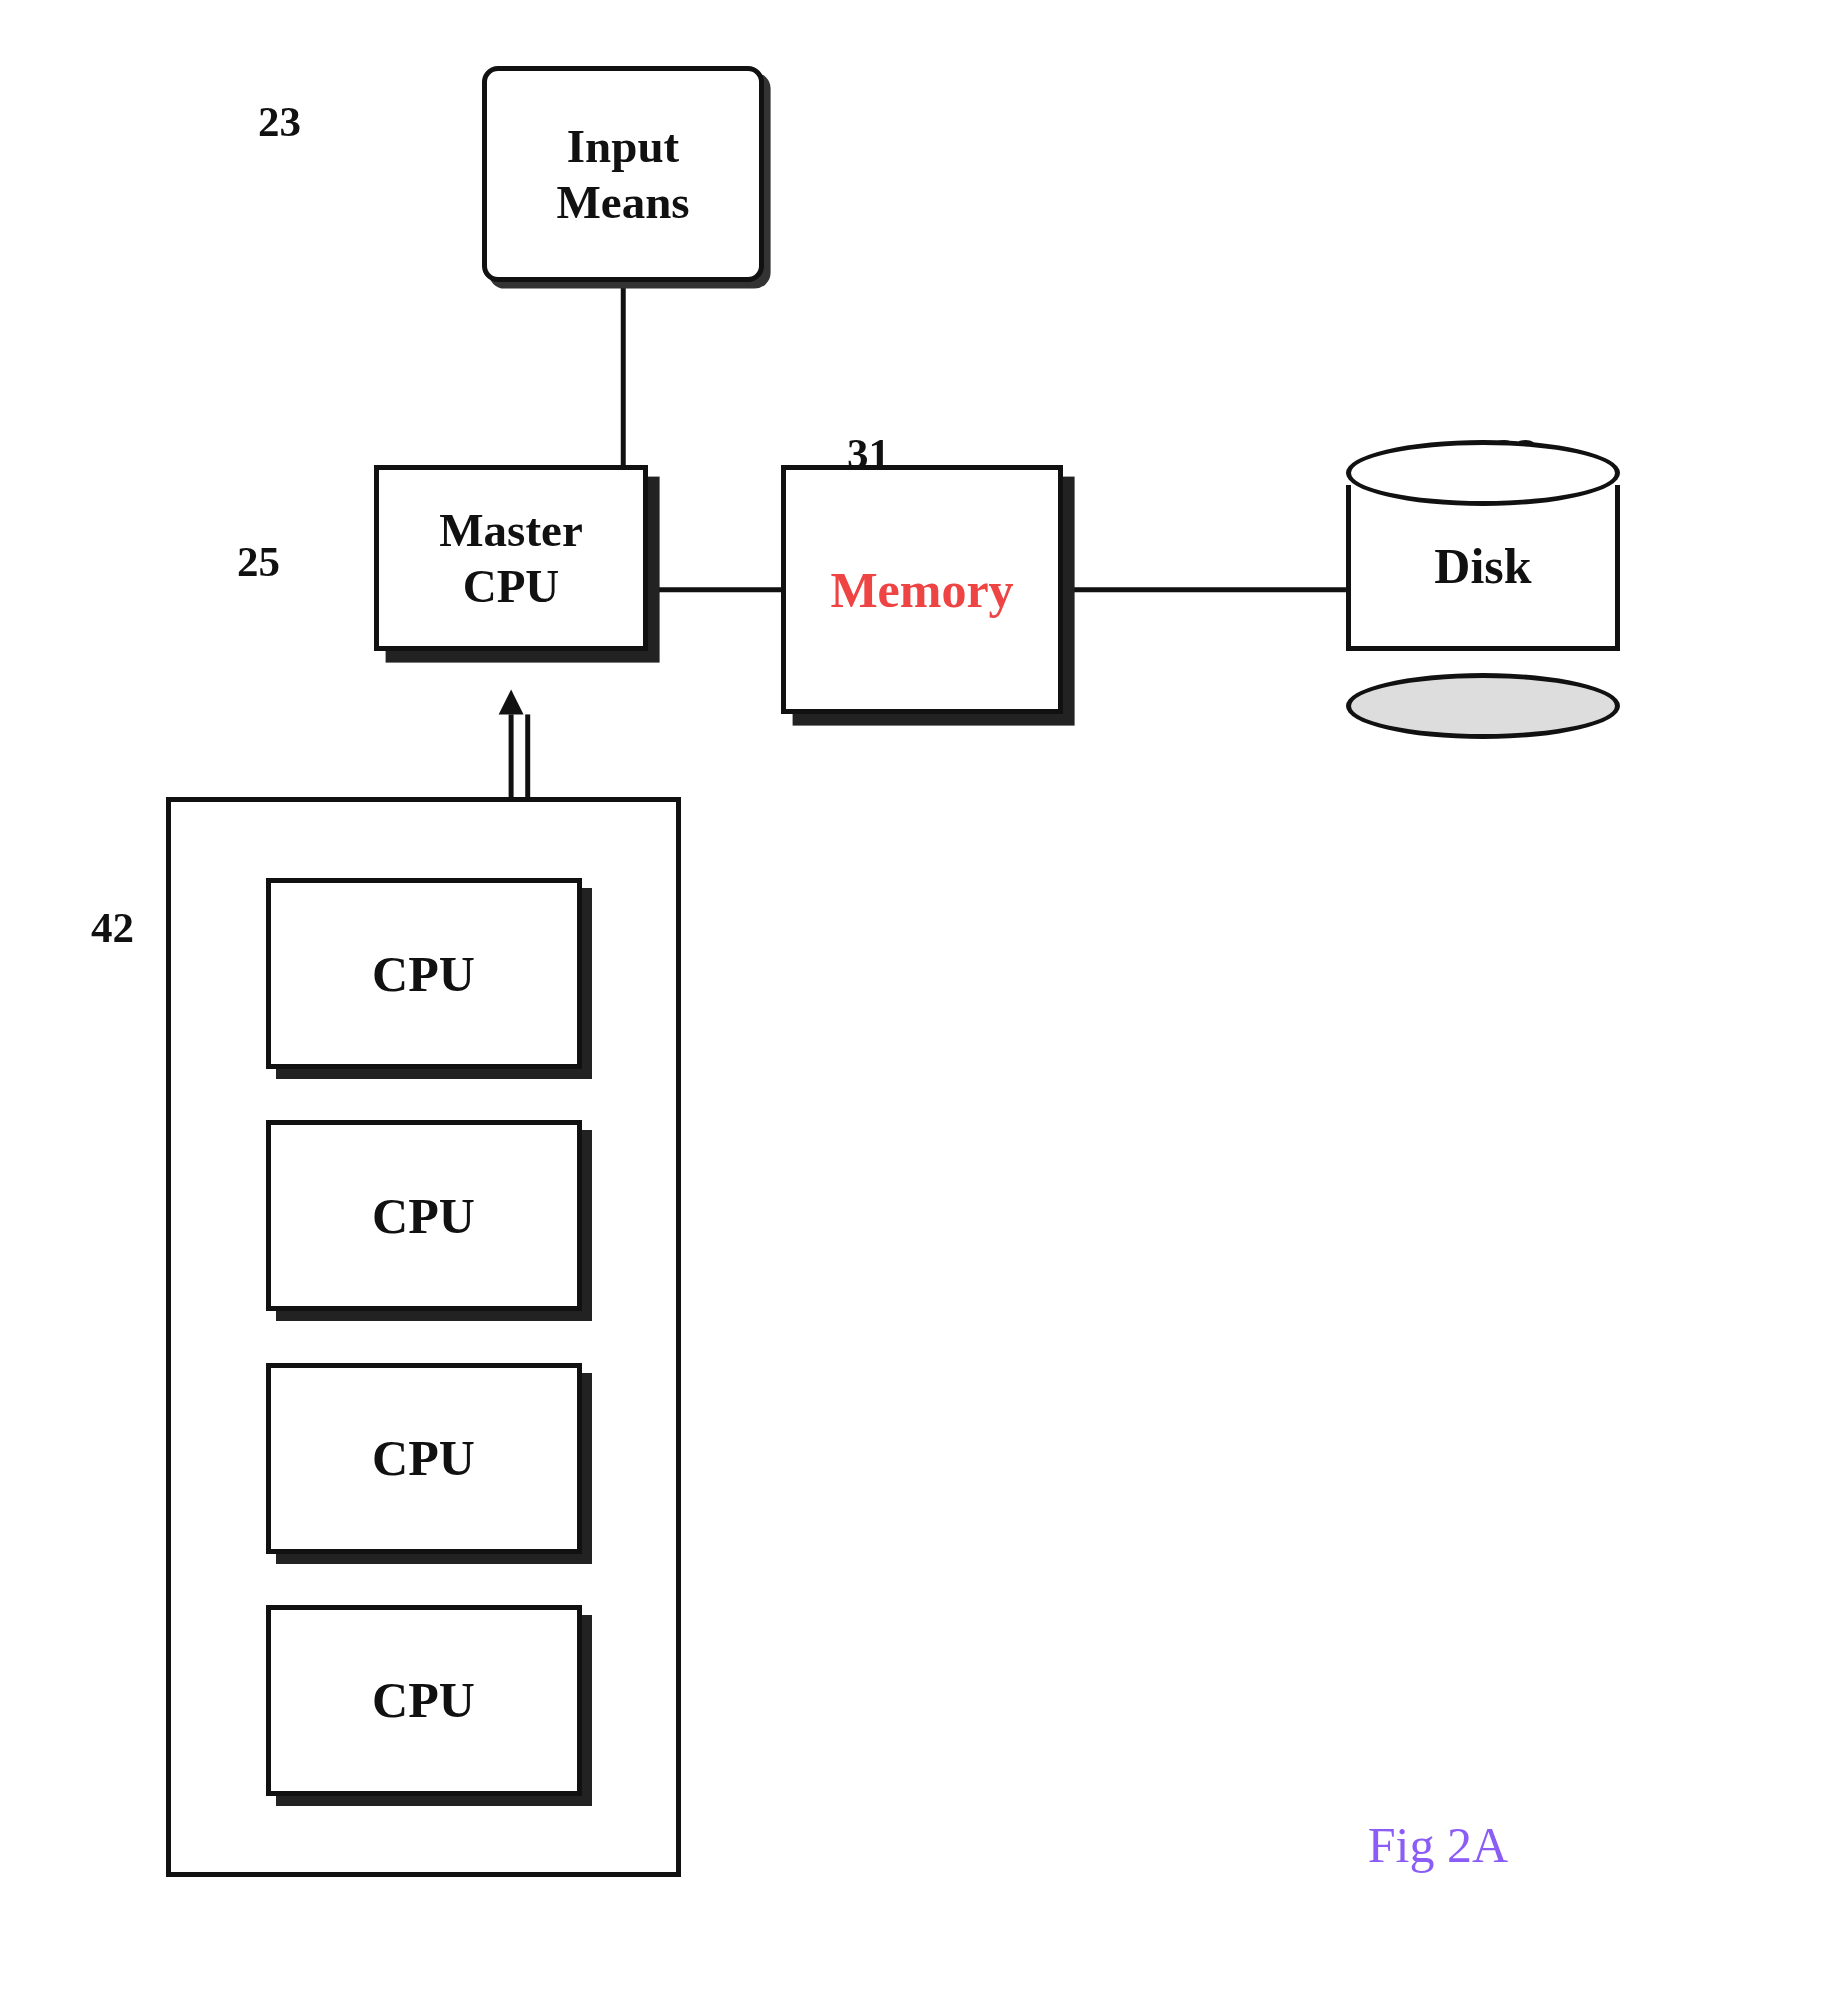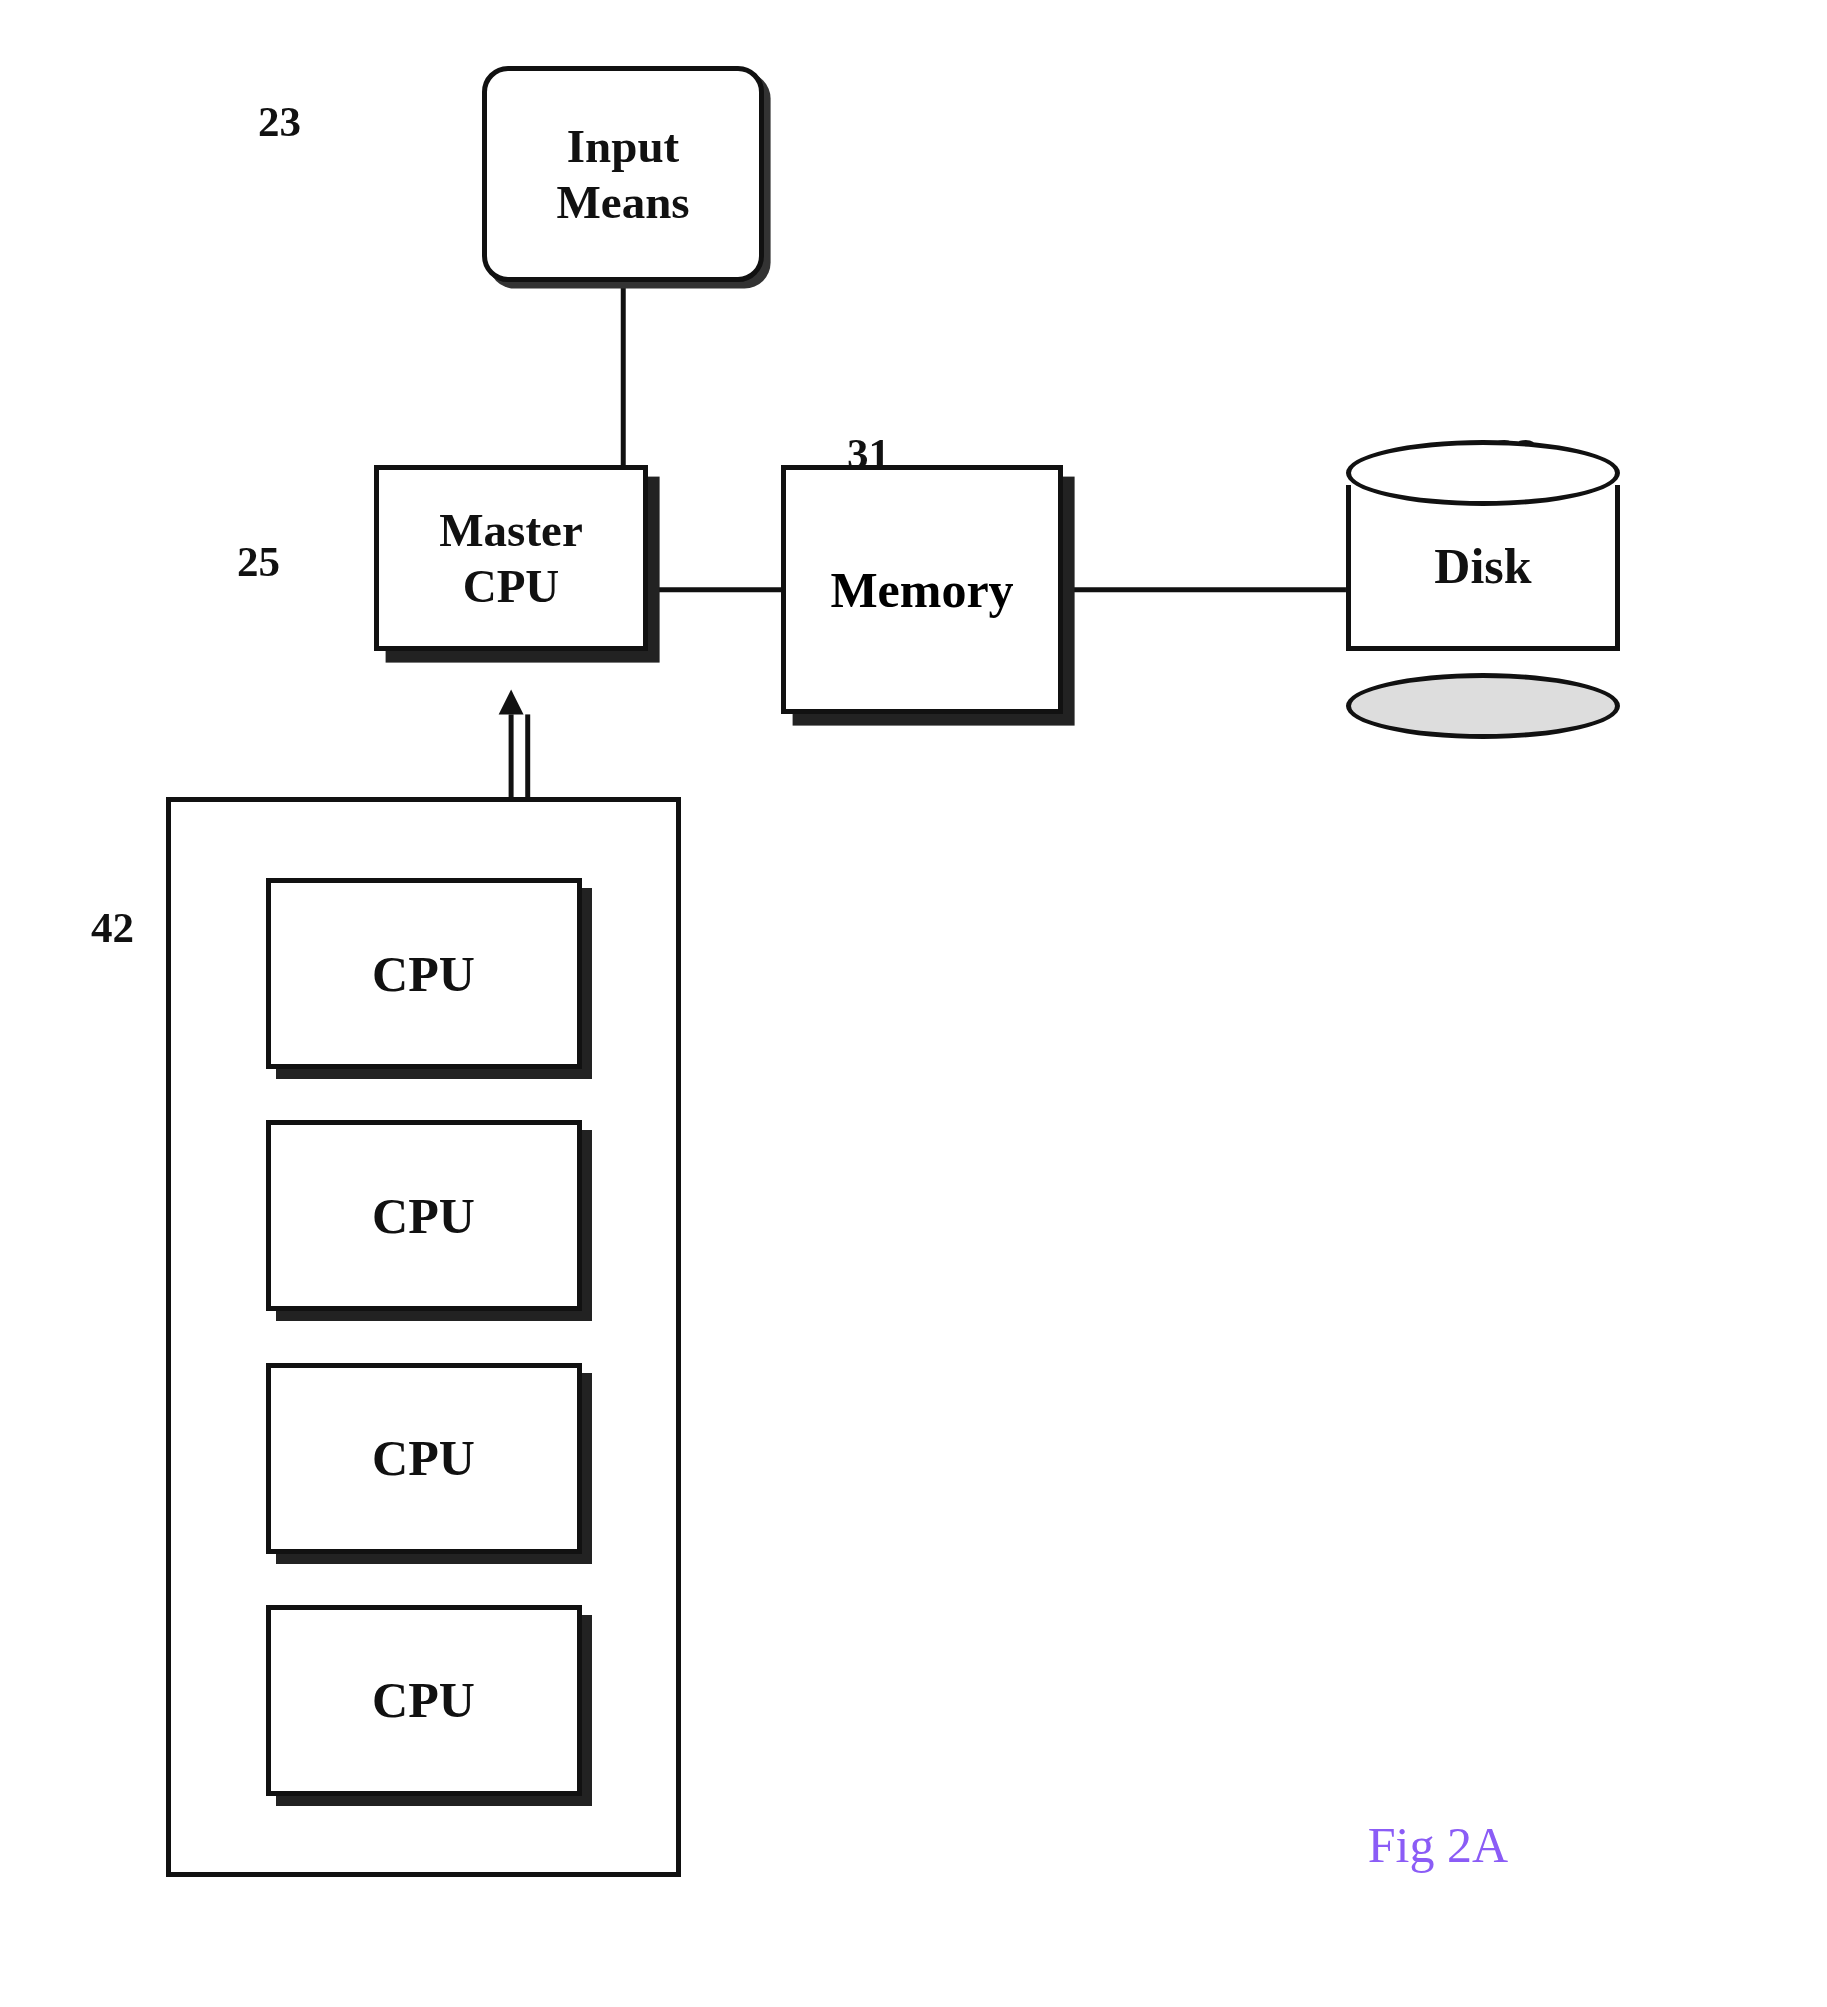--- a/index.html
+++ b/index.html
@@ -29,21 +29,21 @@
     }
 
     
     .input-means-box {
       position: absolute;
       top: 66px;
       left: 482px;
       width: 282px;
       height: 216px;
       border: 5px solid #111;
-      border-radius: 26px;
+      border-radius: 16px;
       background: #fff;
       display: flex;
       align-items: center;
       justify-content: center;
       flex-direction: column;
       box-shadow: 6.6px 6.6px 0px #333;
     }
 
     .input-means-box span {
       font-size: 47px;
@@ -88,21 +88,21 @@
       background: #fff;
       display: flex;
       align-items: center;
       justify-content: center;
       box-shadow: 11.6px 11.6px 0px #222;
     }
 
     .memory-box span {
       font-size: 50px;
       font-weight: bold;
-      color: #000000;
+      color: #ef4444;
     }
 
     
     .disk-container {
       position: absolute;
       top: 440px;
       left: 1346px;
       width: 274px;
       height: 299px;
       display: flex;

